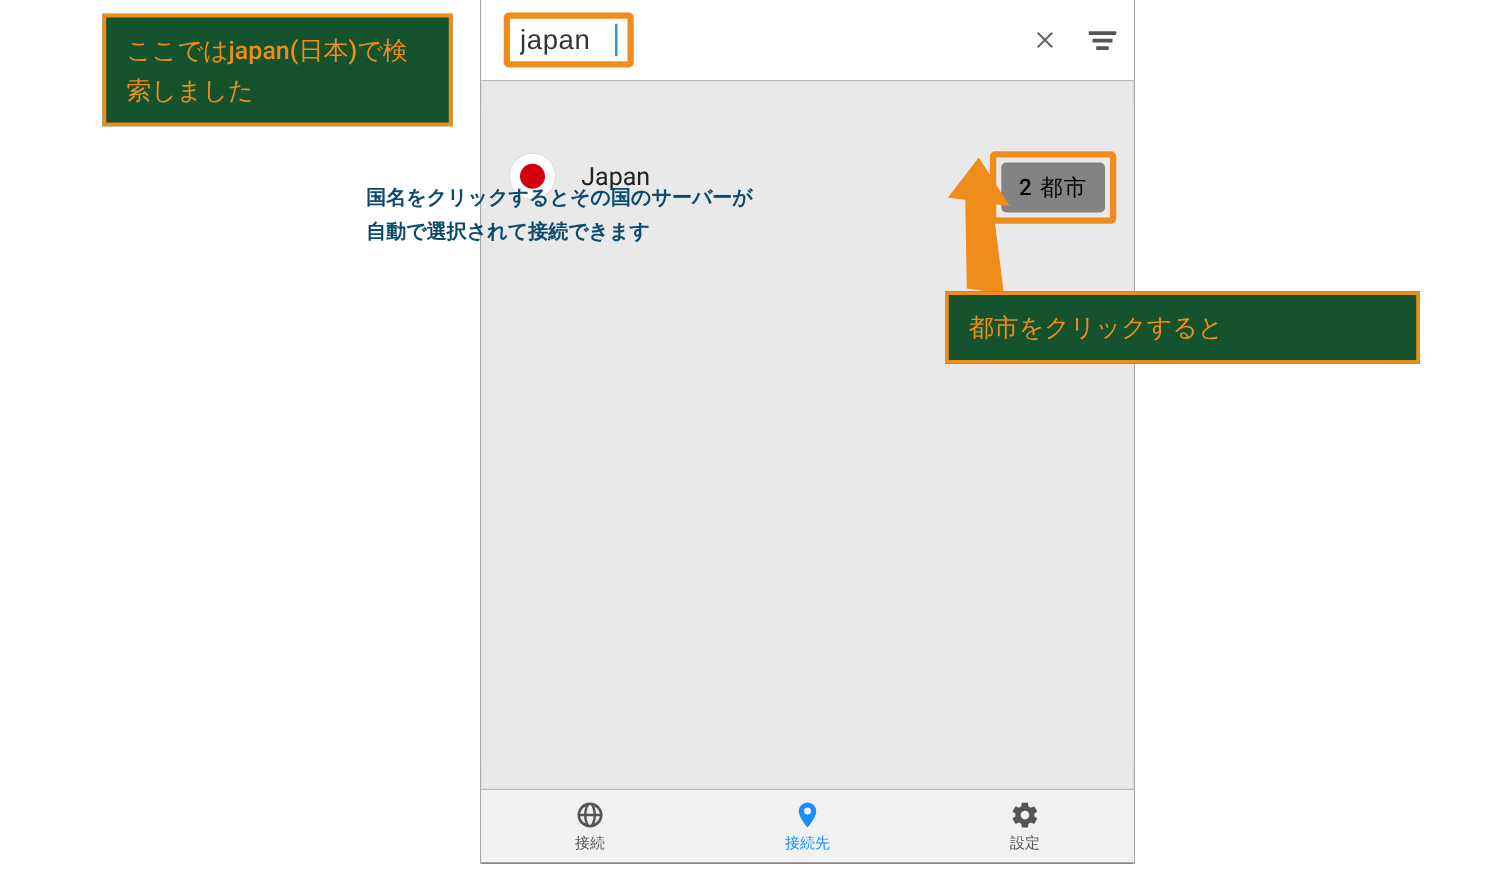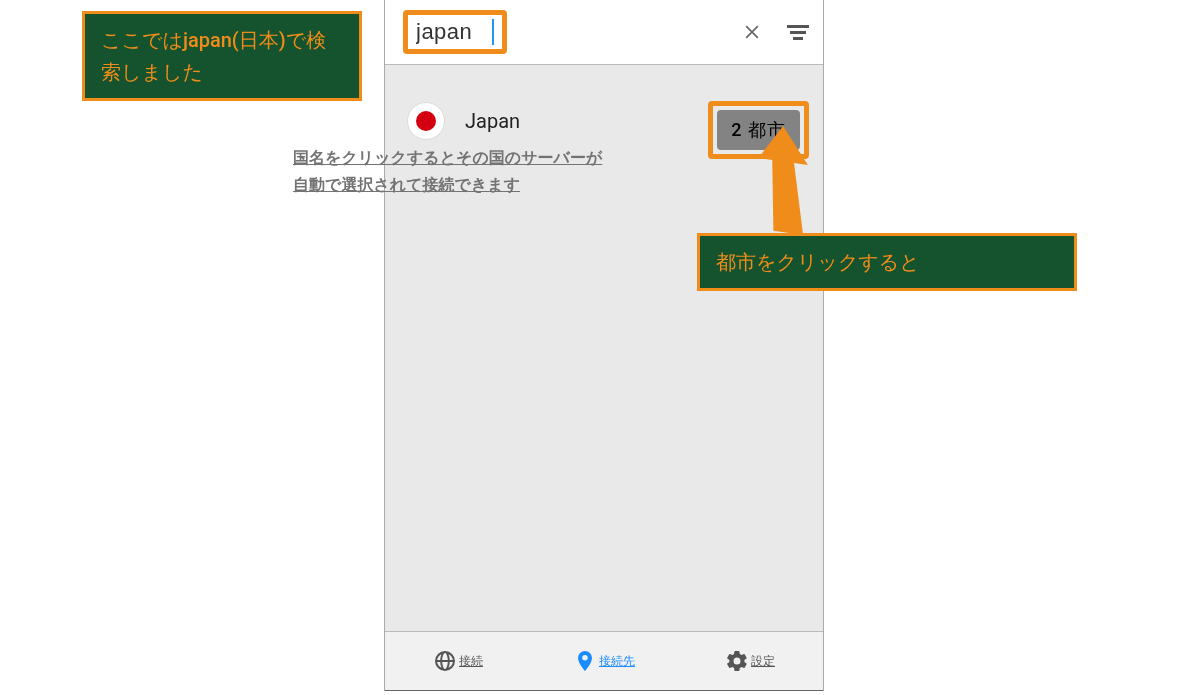--- a/index.html
+++ b/index.html
@@ -13,27 +13,28 @@
       width: 1200px;
       height: 695px;
       position: relative;
     }
     
     
     .app-container {
       position: absolute;
       left: 384px;
       top: 0;
-      width: 440px;
+      width: 524px;
       height: 691px;
       background: #e9e9e9;
       border-left: 1px solid #aaa;
       border-right: 1px solid #aaa;
       display: flex;
       flex-direction: column;
+      gap: 20px;
     }
     
     
     .search-bar {
       height: 65px;
       background: #ffffff;
       border-bottom: 1px solid #bbb;
       display: flex;
       align-items: center;
       padding: 0 12px 0 18px;
@@ -151,27 +152,26 @@
       height: 60px;
       background: #f1f1f1;
       border-top: 1px solid #bbb;
       border-bottom: 1px solid #666;
       display: flex;
       align-items: center;
     }
     .nav-item {
       flex: 1;
       display: flex;
-      flex-direction: row;
+      flex-direction: column;
       align-items: center;
       justify-content: center;
       gap: 2px;
       cursor: pointer;
       color: #555;
-      text-decoration: underline;
     }
     .nav-item.active {
       color: #1a8cff;
     }
     .nav-item svg {
       width: 24px;
       height: 24px;
     }
     .nav-label {
       font-size: 12px;
@@ -187,35 +187,34 @@
       font-weight: 500;
       padding: 10px 16px;
       line-height: 1.6;
     }
     .callout-1 {
       left: 82px;
       top: 11px;
       width: 280px;
     }
     .callout-2 {
-      left: 697px;
+      left: 756px;
       top: 233px;
       width: 380px;
     }
     
     
     .instruction-text {
       position: absolute;
       left: 293px;
       top: 144px;
       font-size: 16px;
-      color: #737373;
+      color: #0c4a6e;
       font-weight: 600;
       line-height: 1.7;
-      text-decoration: underline;
     }
     
     
     .arrow {
       position: absolute;
       left: 750px;
       top: 125px;
       width: 60px;
       height: 110px;
       pointer-events: none;

